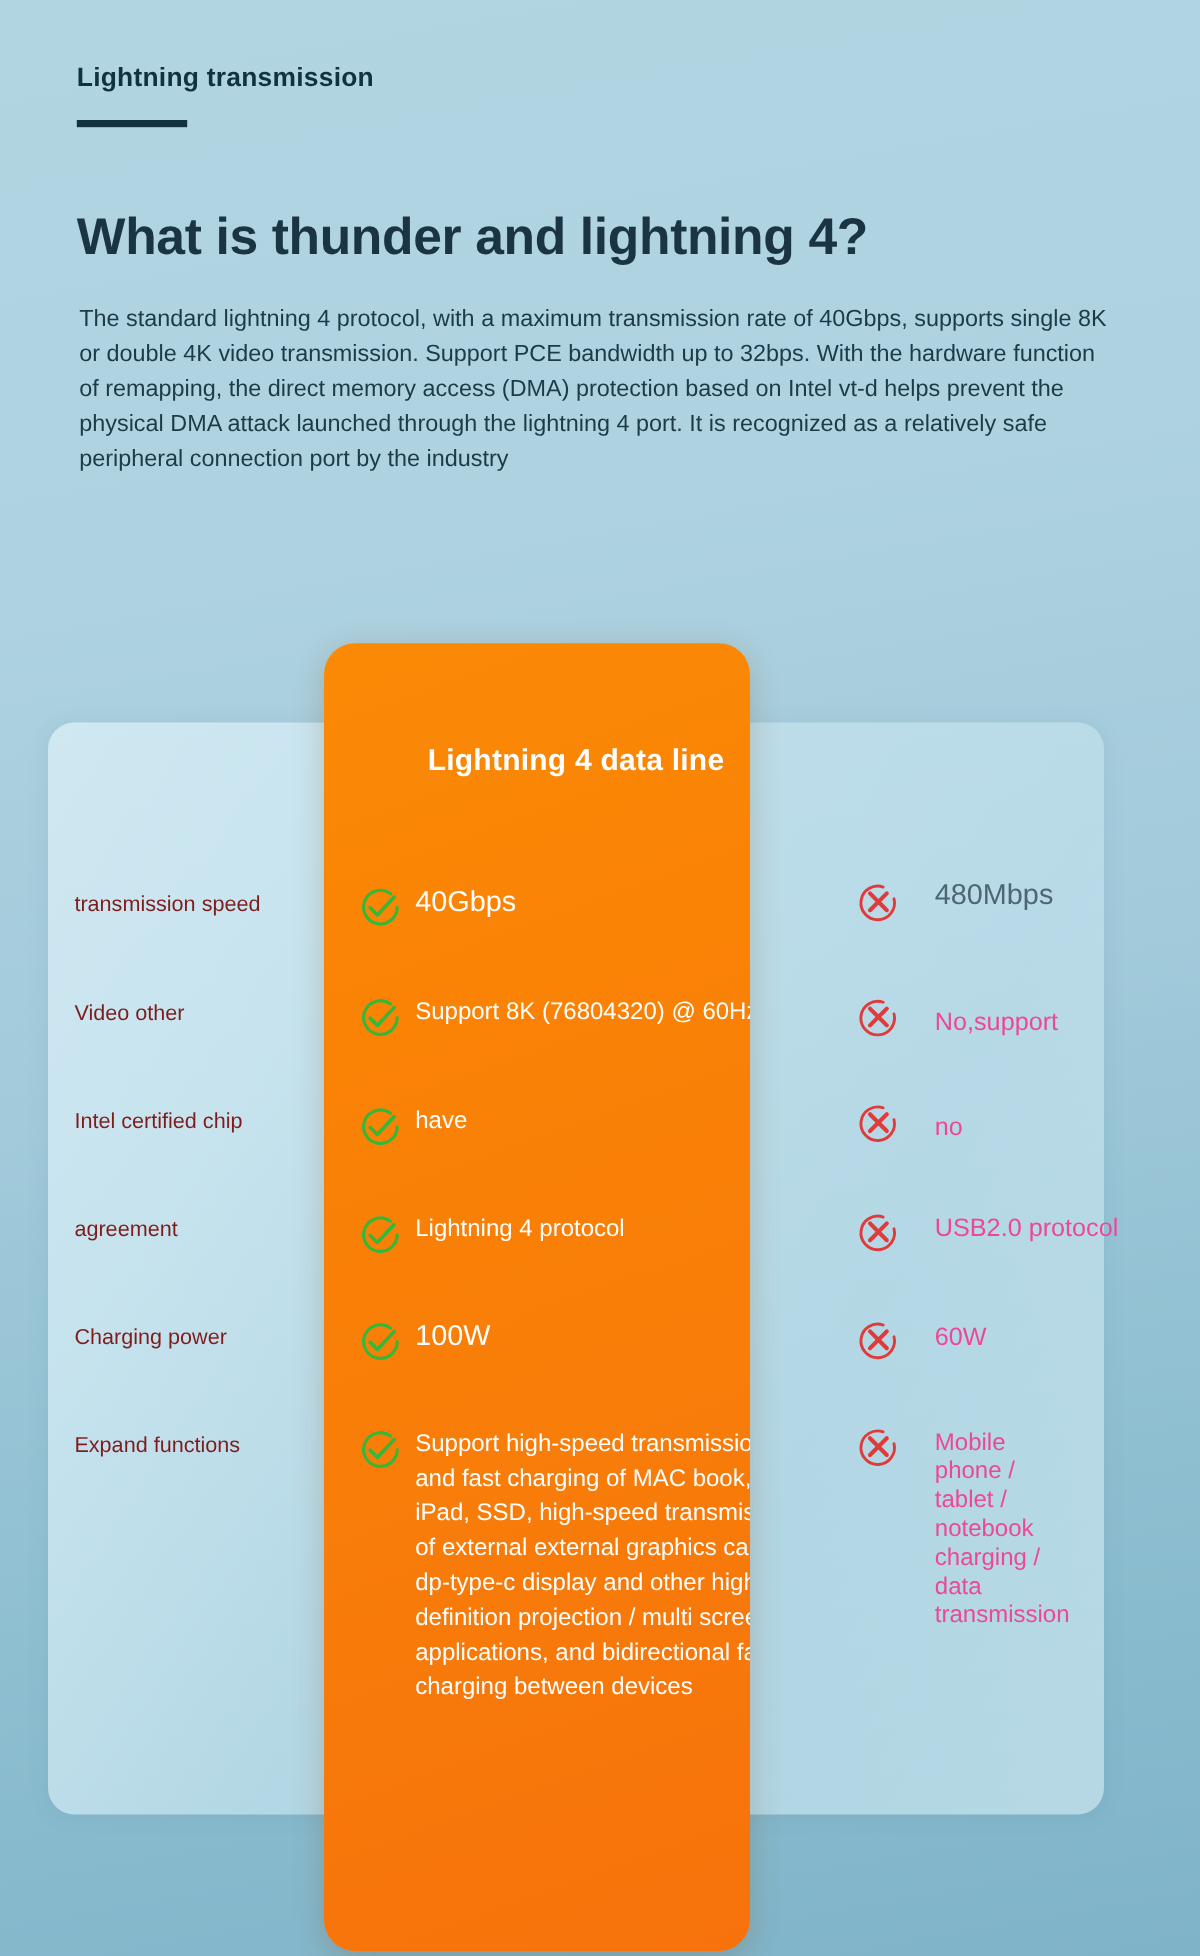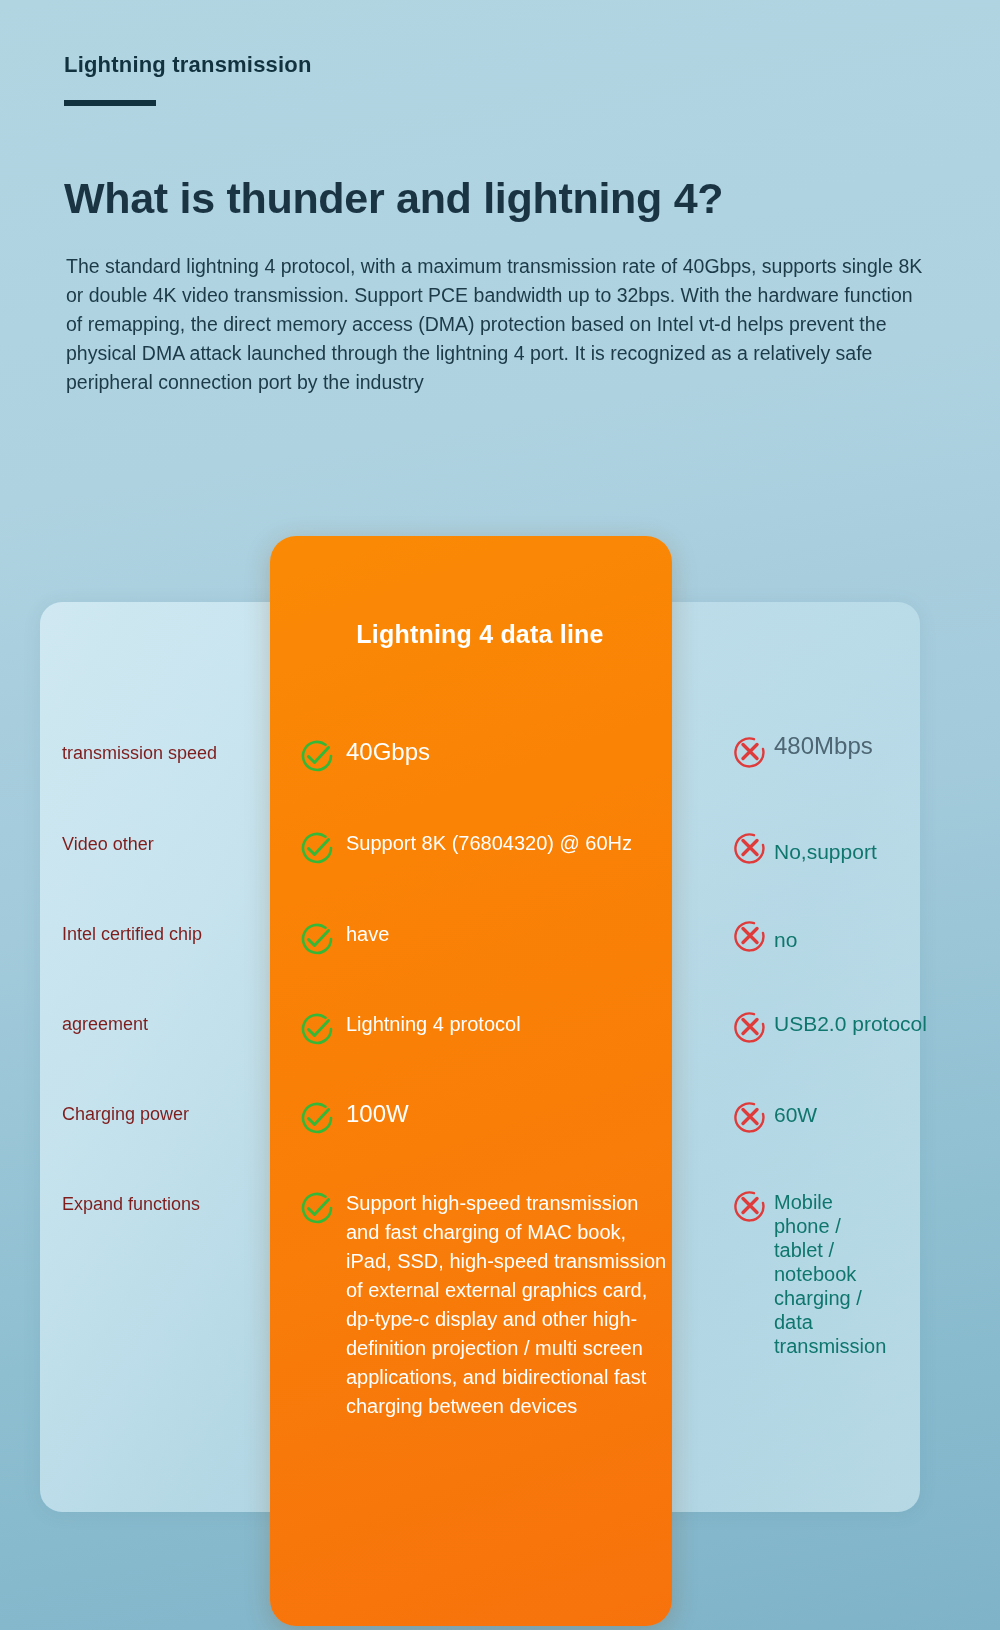--- a/index.html
+++ b/index.html
@@ -86,21 +86,21 @@
     font-size: 18px;
     color: #7f1d1d;
     white-space: nowrap;
   }
 
   
   .orange-card {
     position: absolute;
     left: 270px;
     top: 536px;
-    width: 402px;
+    width: 355px;
     height: 1090px;
     border-radius: 26px;
     background: linear-gradient(160deg, #fa8a06 0%, #fa8205 30%, #f87d09 60%, #f7720c 100%);
     box-shadow: 0 6px 26px rgba(120,60,0,0.22);
     overflow: hidden;
   }
   .orange-title {
     position: absolute;
     left: 0;
     top: 84px;
@@ -129,30 +129,30 @@
 
   
   .con-col {
     position: absolute;
     left: 712px;
     top: 0;
     width: 220px;
   }
   .con-row {
     position: absolute;
-    left: 18px;
+    left: 0;
     width: 230px;
     display: flex;
     align-items: flex-start;
-    gap: 4px;
+    gap: 27px;
   }
   .con-text {
     font-size: 19px;
     line-height: 24px;
-    color: #0f766e;
+    color: #ec4899;
     padding-top: 2px;
   }
   .con-text.big { font-size: 24px; color: #4e6674; }
   .con-text.med { font-size: 21px; }
 
   
   .icon-ok, .icon-no {
     flex: 0 0 auto;
     display: block;
   }

